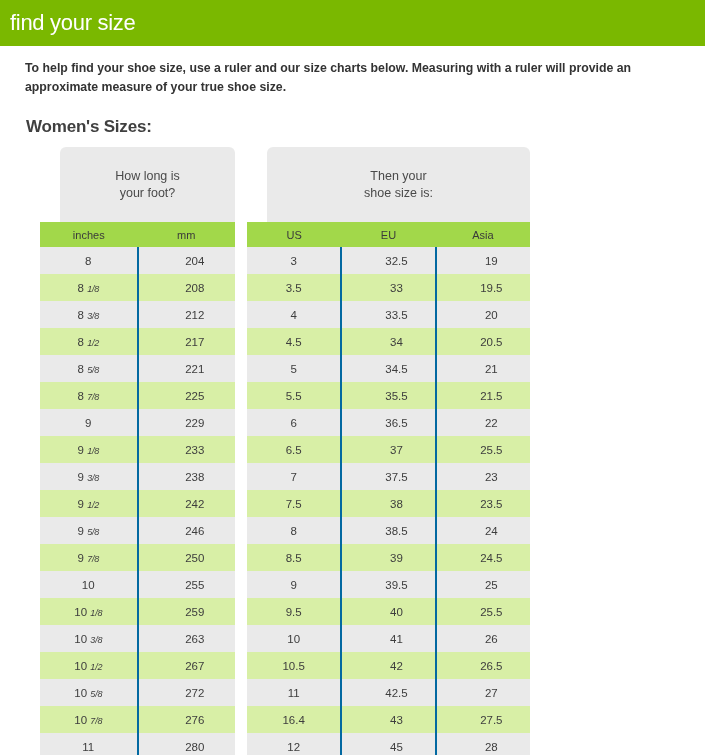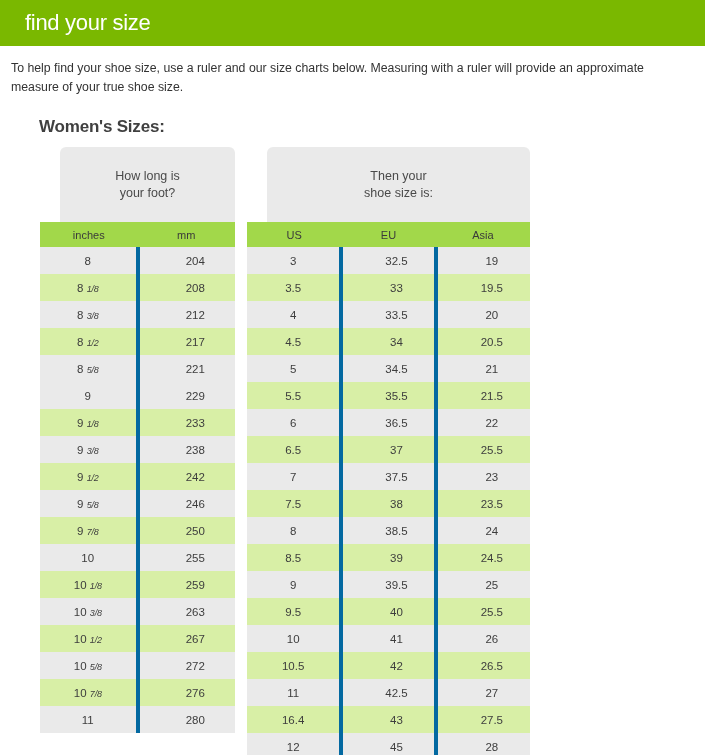--- a/index.html
+++ b/index.html
@@ -14,42 +14,43 @@
     font-family: "Liberation Sans", sans-serif;
     color: #333333;
   }
 
   
   .banner {
     height: 46px;
     background: #7ab800;
     display: flex;
     align-items: center;
-    padding-left: 25px;
+    padding-left: 10px;
     box-sizing: border-box;
   }
   .banner-title {
     color: #ffffff;
     font-size: 22px;
     font-weight: normal;
     letter-spacing: -0.3px;
     line-height: 1;
   }
 
   
   .intro {
-    margin: 13px 11px 0 11px;
+    margin: 13px 11px 0 25px;
     font-size: 12.3px;
     line-height: 19px;
     color: #333333;
+    font-weight: bold;
   }
 
   
   .section-heading {
-    margin: 20px 0 10px 39px;
+    margin: 20px 0 10px 26px;
     font-size: 17px;
     font-weight: bold;
     color: #404040;
     letter-spacing: -0.2px;
   }
 
   
   .charts {
     margin-left: 40px;
     display: flex;
@@ -94,21 +95,21 @@
     height: 25px;
     font-size: 11px;
     color: #3a3a3a;
     border: none;
     margin-left: 28px;
   }
   table.size-table tbody tr.row-odd  td { background: #eaeaea; }
   table.size-table tbody tr.row-even td { background: #d8efa6; }
 
   
-  table.size-table tbody td + td { border-left: 4px solid #0369a1; padding-left: 16px; }
+  table.size-table tbody td + td { border-left: 2px solid #0369a1; padding-left: 16px; }
 
   .frac {
     font-size: 9px;
     letter-spacing: -0.2px;
     margin-left: 1px;
     font-style: italic;
   }
 </style>
 </head>
 <body>
@@ -150,20 +151,24 @@
             <td>8<span class="frac"> 3/8</span></td>
             <td>212</td>
           </tr>
           <tr class="row-even">
             <td>8<span class="frac"> 1/2</span></td>
             <td>217</td>
           </tr>
           <tr class="row-odd">
             <td>8<span class="frac"> 5/8</span></td>
             <td>221</td>
+          </tr>
+          <tr class="row-even">
+            <td>8<span class="frac"> 7/8</span></td>
+            <td>225</td>
           </tr>
           <tr class="row-odd">
             <td>9</td>
             <td>229</td>
           </tr>
           <tr class="row-even">
             <td>9<span class="frac"> 1/8</span></td>
             <td>233</td>
           </tr>
           <tr class="row-odd">

